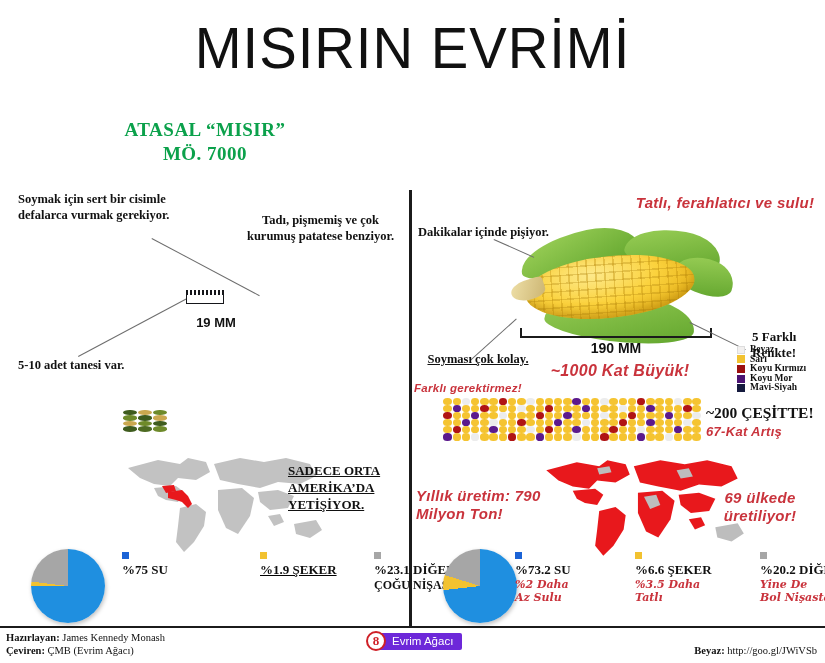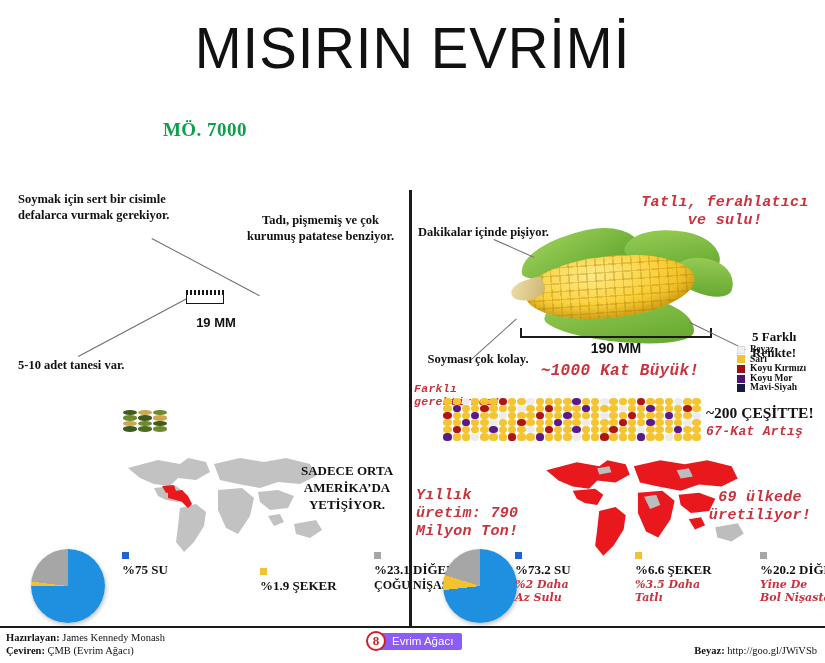--- a/index.html
+++ b/index.html
@@ -51,25 +51,25 @@
   .blk {
     position: absolute;
     font-family: "Liberation Serif", serif;
     font-weight: bold;
     color: #111;
     font-size: 12.5px;
     line-height: 15.5px;
   }
   .blk.c { text-align: center; }
   .blk.l { text-align: left; }
-  .blk.r { text-align: center; }
+  .blk.r { text-align: left; text-decoration: underline; }
 
   .script {
     position: absolute;
-    font-family: Liberation Mono, monospace;
+    font-family: Liberation Sans, sans-serif;
     font-style: italic;
     font-weight: bold;
     color: #c9333c;
     font-size: 15px;
     line-height: 18px;
     letter-spacing: .3px;
   }
   .script.c { text-align: center; }
   .script.small { font-size: 11.5px; line-height: 13px; }
 
@@ -196,33 +196,34 @@
   }
   .brand-mark {
     width: 20px; height: 20px; border-radius: 50%;
     border: 2px solid #cf2027; color: #cf2027;
     font-family: "Liberation Serif", serif; font-weight: bold; font-size: 13px;
     display: flex; align-items: center; justify-content: center;
     background: #fff; position: relative; z-index: 2;
   }
   .brand-tag {
     margin-left: -8px; padding: 2px 9px 2px 14px;
-    background: #8b5cf6; color: #fff;
+    background: #6d28d9; color: #fff;
     font-family: "Liberation Sans", sans-serif; font-size: 11.5px;
     border-radius: 2px; height: 17px; line-height: 13px;
   }
 </style>
 </head>
 <body>
 
 <div id="page">
 
   <div class="main-title">MISIRIN EVRİMİ</div>
 
   <div class="col-head left">
+    <div>ATASAL “MISIR”</div>
     <div>MÖ. 7000</div>
   </div>
 
   <div class="divider"></div>
 
   <div class="blk c" style="left:238px; top:213px; width:165px;">Tadı, pişmemiş ve çok kurumuş patatese benziyor.</div>
 
   <div class="blk l" style="left:18px; top:192px; width:165px;">Soymak için sert bir cisimle defalarca vurmak gerekiyor.</div>
 
   <div class="blk l" style="left:18px; top:358px; width:200px;">5-10 adet tanesi var.</div>
@@ -278,21 +279,21 @@
   </div>
 
   <div class="blk r" style="left:288px; top:462px; width:118px; font-size:13px; line-height:17px;">SADECE ORTA AMERİKA’DA YETİŞİYOR.</div>
 
   <div class="pie pie-shadow" id="pie-left" style="left: 31px; top: 549px; background: conic-gradient(rgb(31, 143, 224) 0deg, rgb(31, 143, 224) 270deg, rgb(242, 194, 48) 270deg, rgb(242, 194, 48) 276.84deg, rgb(166, 166, 166) 276.84deg, rgb(166, 166, 166) 360deg);"></div>
   <div class="pie-legend" id="legend-left" style="left:122px; top:552px; width:280px;">
       <div style="position: absolute; left: 0px; top: 0px;">
         <div class="pl-sw" style="background: rgb(27, 99, 214);"></div>
         <div class="pl-lb">%75 SU</div>
       </div>
-      <div style="position: absolute; left: 138px; top: 16px;">
+      <div style="position: absolute; left: 138px; top: 0px; text-decoration: underline;">
         <div class="pl-sw" style="background: rgb(242, 194, 48);"></div>
         <div class="pl-lb">%1.9 ŞEKER</div>
       </div>
       <div style="position: absolute; left: 252px; top: 0px;">
         <div class="pl-sw" style="background: rgb(166, 166, 166);"></div>
         <div class="pl-lb">%23.1 DİĞER</div>
         <div class="pl-sub">ÇOĞU NİŞASTA</div>
       </div>
     </div>
 
@@ -309,21 +310,21 @@
     <div class="cob-tip"></div>
   </div>
 
   <div class="bracket" style="left:520px; top:328px; width:192px; height:10px;"></div>
   <div class="mm" style="left:520px; top:340px; width:192px; text-align:center; font-size:14px;">190 MM</div>
 
   <div class="lead" style="left:494px; top:239px; width:44px; transform: rotate(24deg);"></div>
   <div class="lead" style="left:470px; top:360px; width:62px; transform: rotate(-42deg);"></div>
   <div class="lead" style="left:690px; top:322px; width:62px; transform: rotate(26deg);"></div>
 
-  <div class="blk c" style="left:424px; top:352px; width:108px;">Soyması çok kolay.</div>
+  <div class="blk c" style="left:424px; top:352px; width:108px;text-decoration:underline;">Soyması çok kolay.</div>
   <div class="script small" style="left:414px; top:382px; width:130px;">Farklı gerektirmez!</div>
 
   <div class="script c" style="left:535px; top:362px; width:170px; font-size:16px;">~1000 Kat Büyük!</div>
 
   <div class="blk l" style="left:752px; top:329px; width:70px; font-size:13px; line-height:16px;">5 Farklı Renkte!</div>
 
   <div class="renk-legend" id="renk-legend">
       <div class="renk-row">
         <div class="renk-sw" style="background: rgb(242, 240, 239); border: 1px solid rgb(221, 221, 221);"></div>
         <div class="renk-lb">Beyaz</div>

